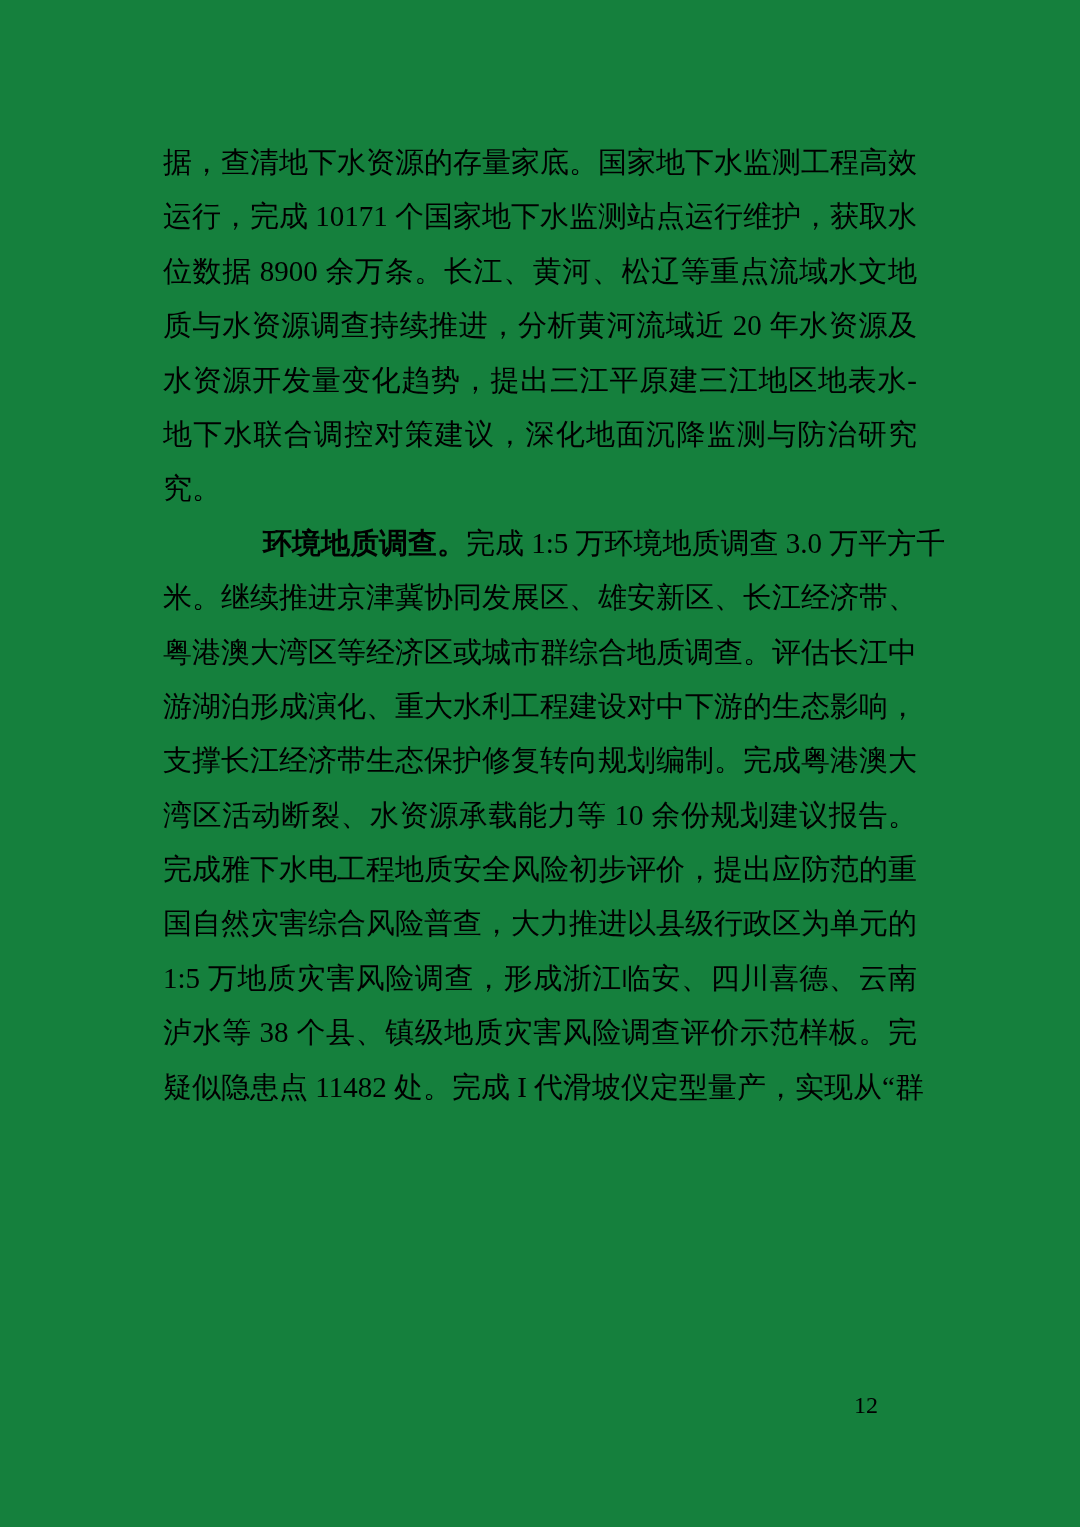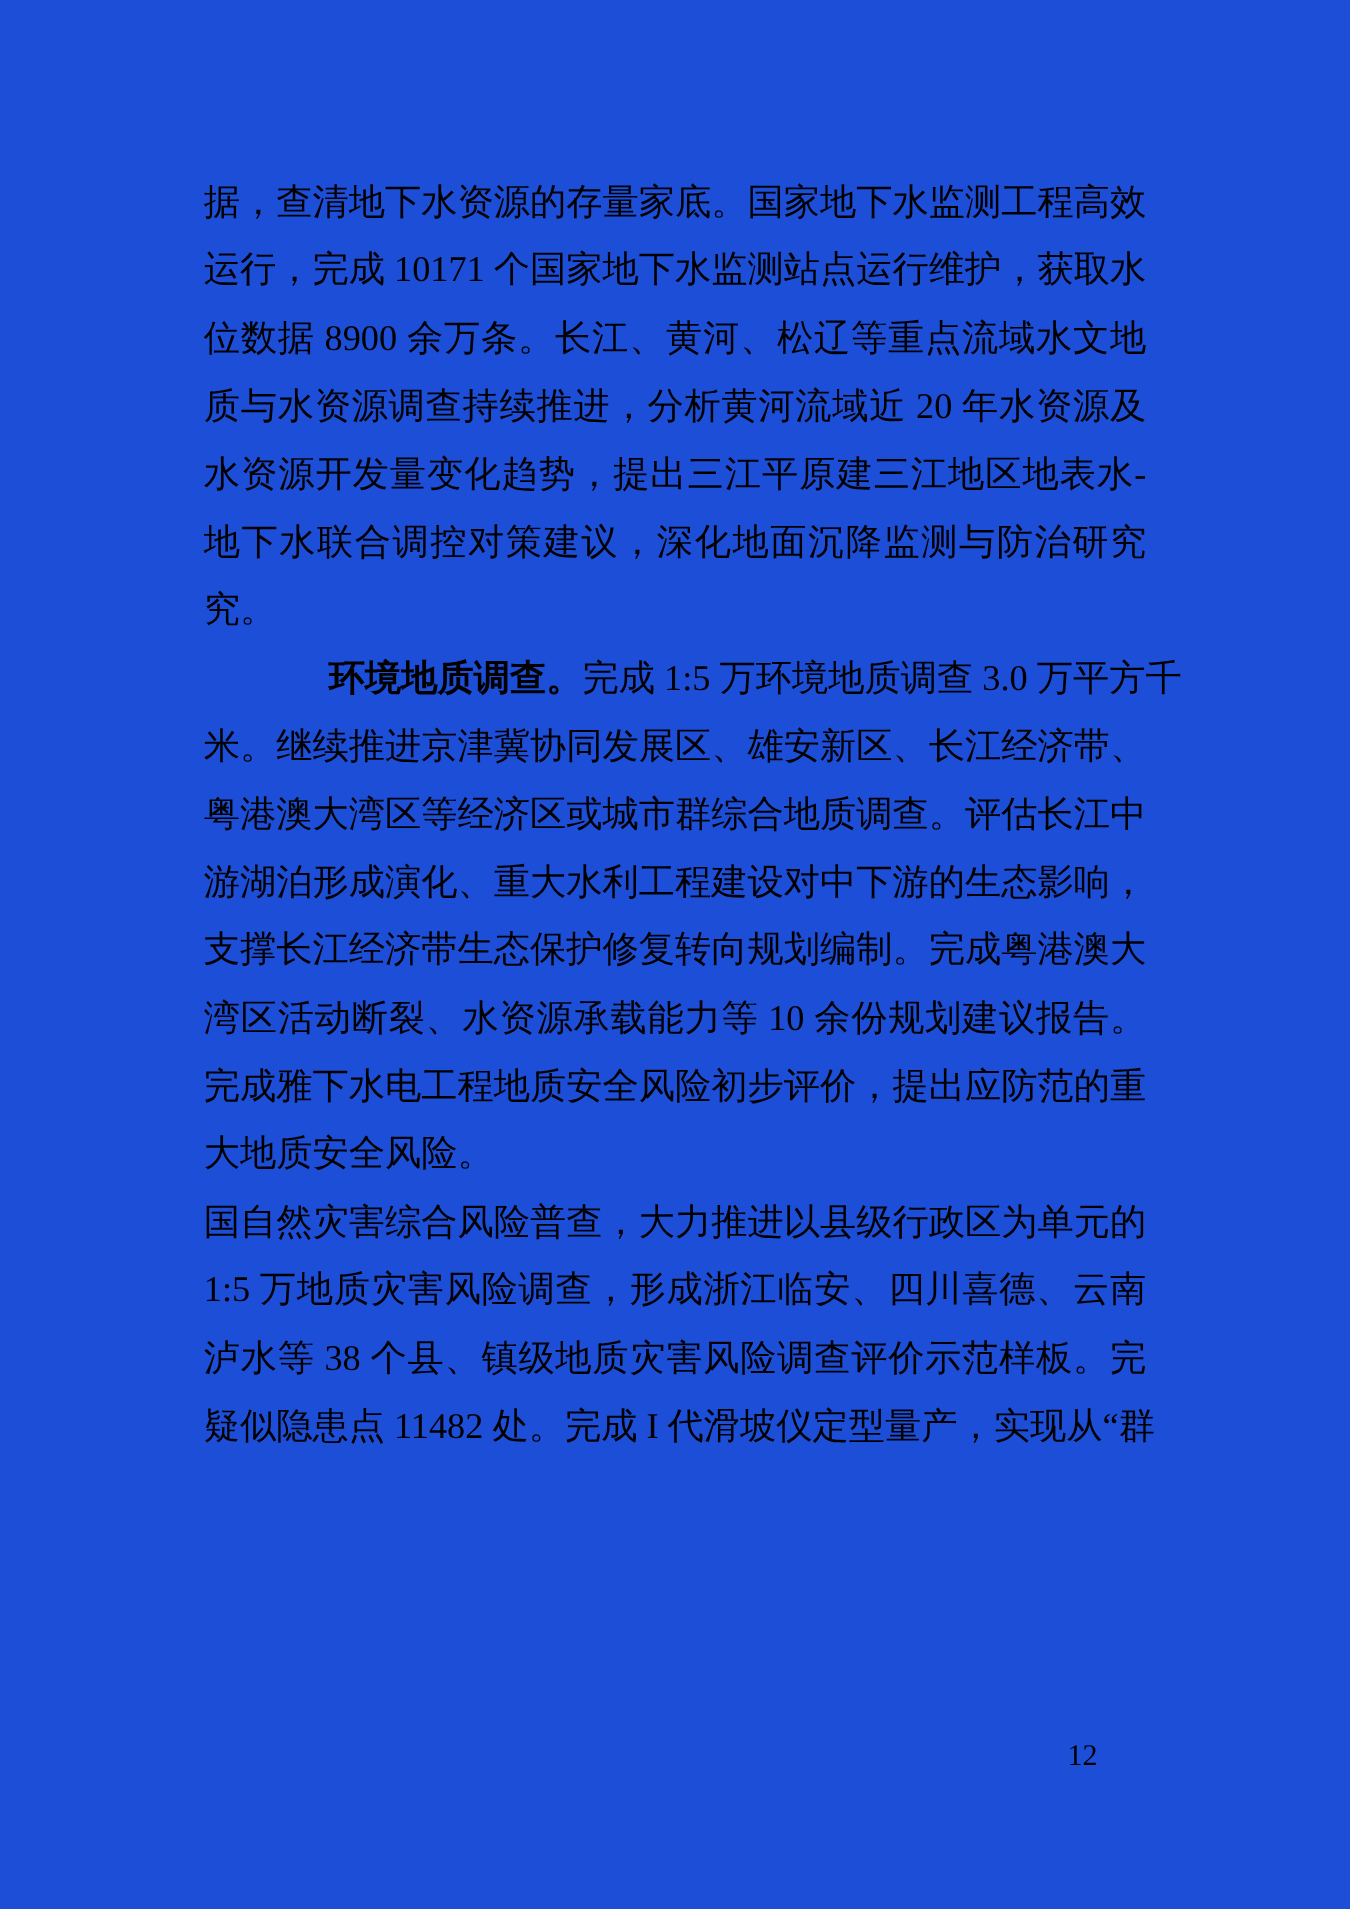--- a/index.html
+++ b/index.html
@@ -13,21 +13,21 @@
     color: #000000;
     font-family: "Liberation Serif", "DejaVu Serif", serif;
     position: relative;
     overflow: hidden;
   }
   .page {
     position: absolute;
     left: 0; top: 0;
     width: 1080px;
     height: 1527px;
-    background: #1d4ed8;
+    background: #15803d;
   }
   .doc-body {
     position: absolute;
     left: 163px;
     top: 135px;
     width: 754px;
     font-size: 29px;
     line-height: 54.4px;
     letter-spacing: 0;
   }
@@ -78,21 +78,20 @@
         <div class="line flush"><span class="">究。</span></div>
       </div>
       <div class="paragraph">
         <div class="line indent"><span class="bold">环境地质调查。</span><span class="">完成 1:5 万环境地质调查 3.0 万平方千</span></div>
         <div class="line"><span class="">米。继续推进京津冀协同发展区、雄安新区、长江经济带、</span></div>
         <div class="line"><span class="">粤港澳大湾区等经济区或城市群综合地质调查。评估长江中</span></div>
         <div class="line"><span class="">游湖泊形成演化、重大水利工程建设对中下游的生态影响，</span></div>
         <div class="line"><span class="">支撑长江经济带生态保护修复转向规划编制。完成粤港澳大</span></div>
         <div class="line"><span class="">湾区活动断裂、水资源承载能力等 10 余份规划建议报告。</span></div>
         <div class="line"><span class="">完成雅下水电工程地质安全风险初步评价，提出应防范的重</span></div>
-        <div class="line flush"><span class="">大地质安全风险。</span></div>
       </div>
       <div class="paragraph">
         <div class="line"><span class="">国自然灾害综合风险普查，大力推进以县级行政区为单元的</span></div>
         <div class="line"><span class="">1:5 万地质灾害风险调查，形成浙江临安、四川喜德、云南</span></div>
         <div class="line"><span class="">泸水等 38 个县、镇级地质灾害风险调查评价示范样板。完</span></div>
         <div class="line"><span class="">疑似隐患点 11482 处。完成 I 代滑坡仪定型量产，实现从“群</span></div>
       </div>
     </div>
   <div class="page-number">12</div>
 </div>

